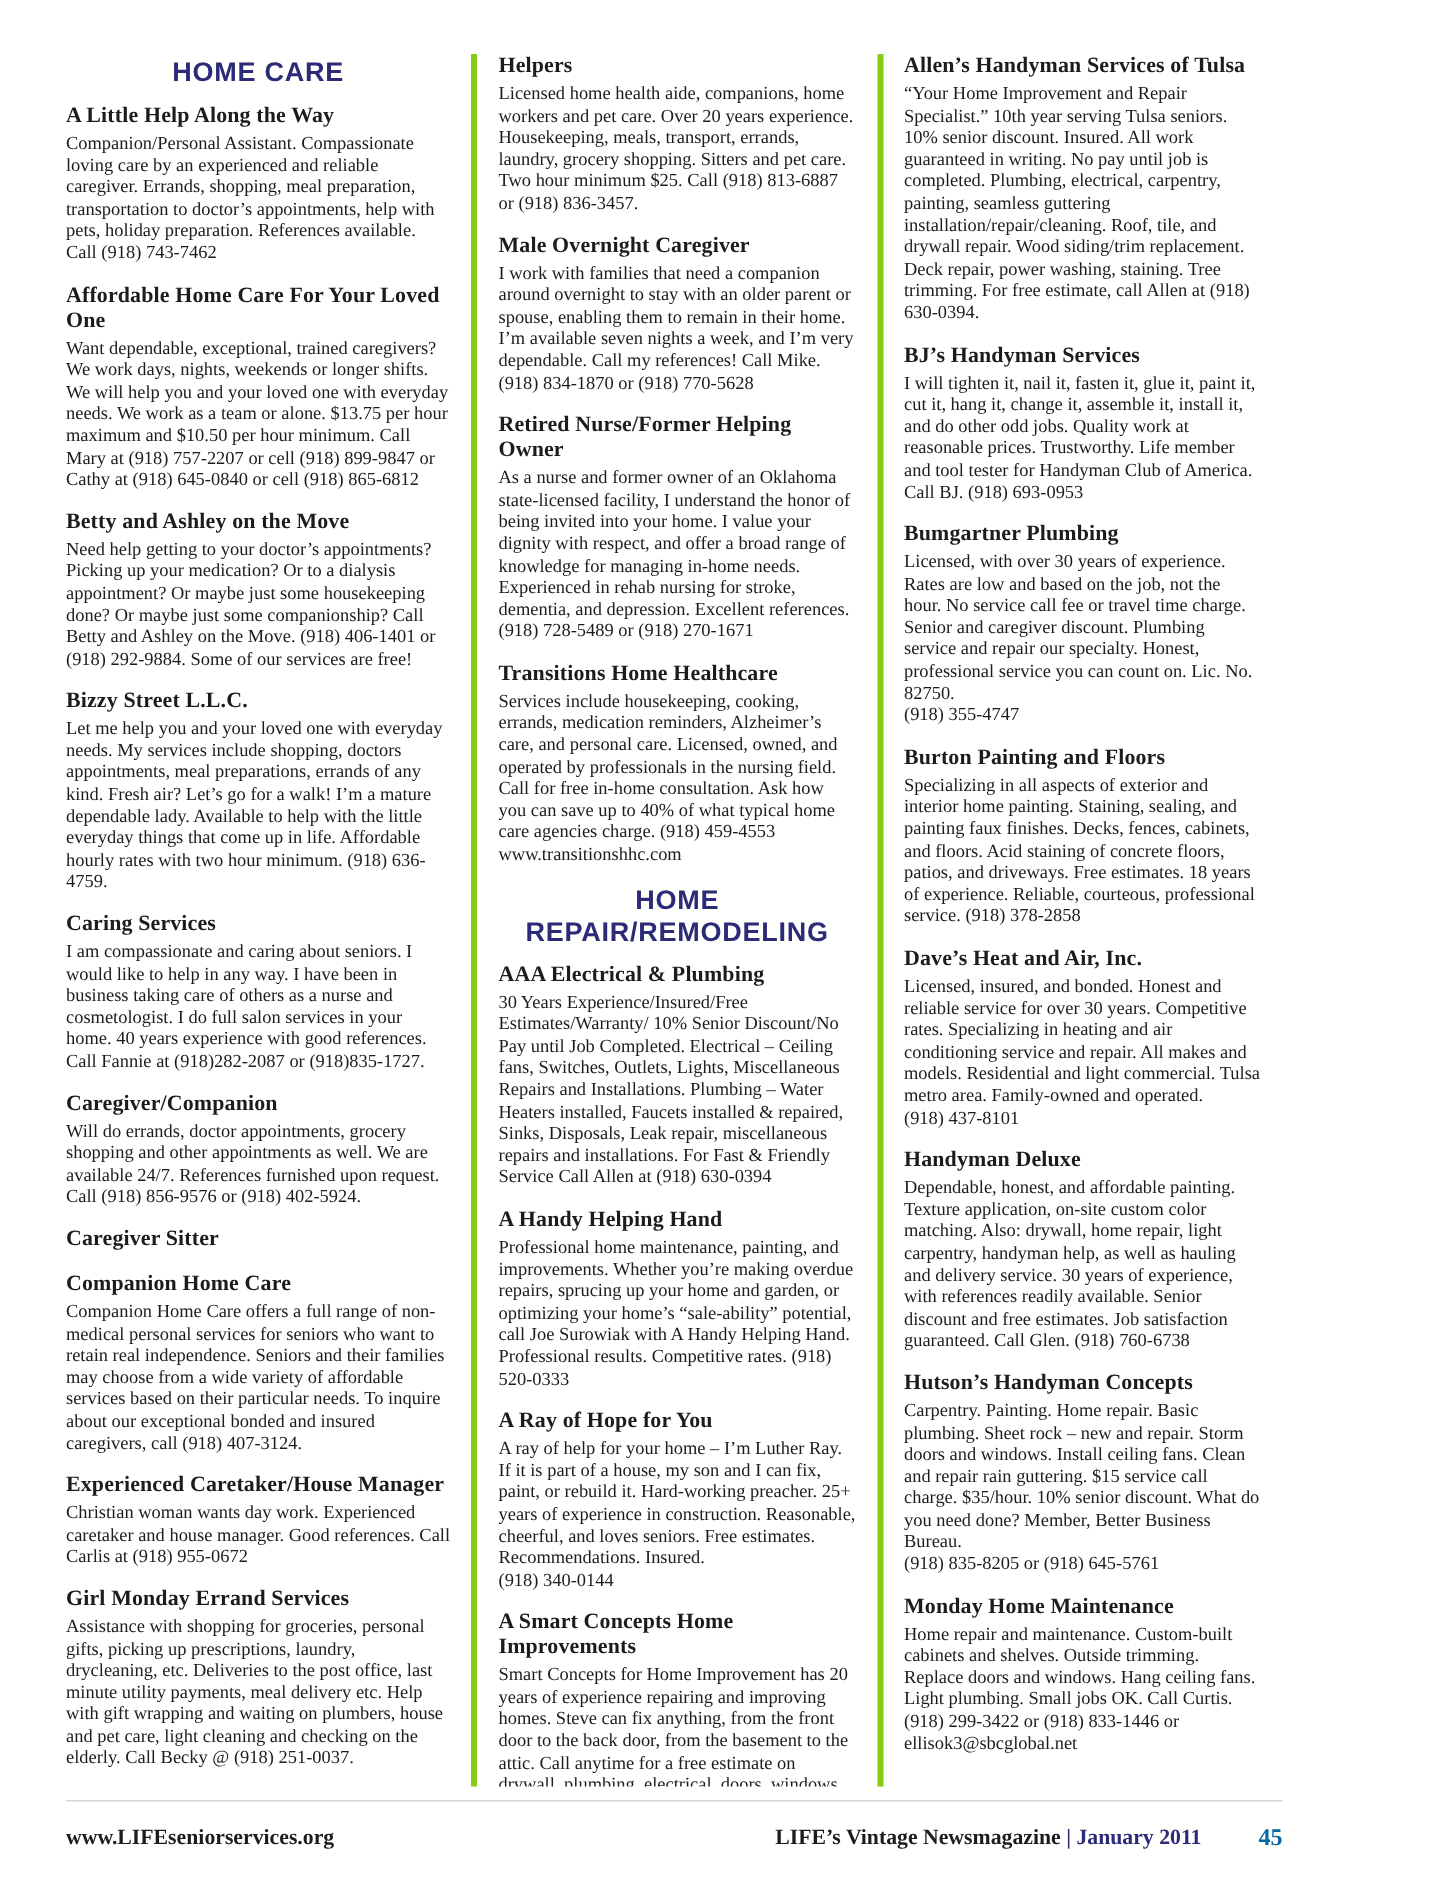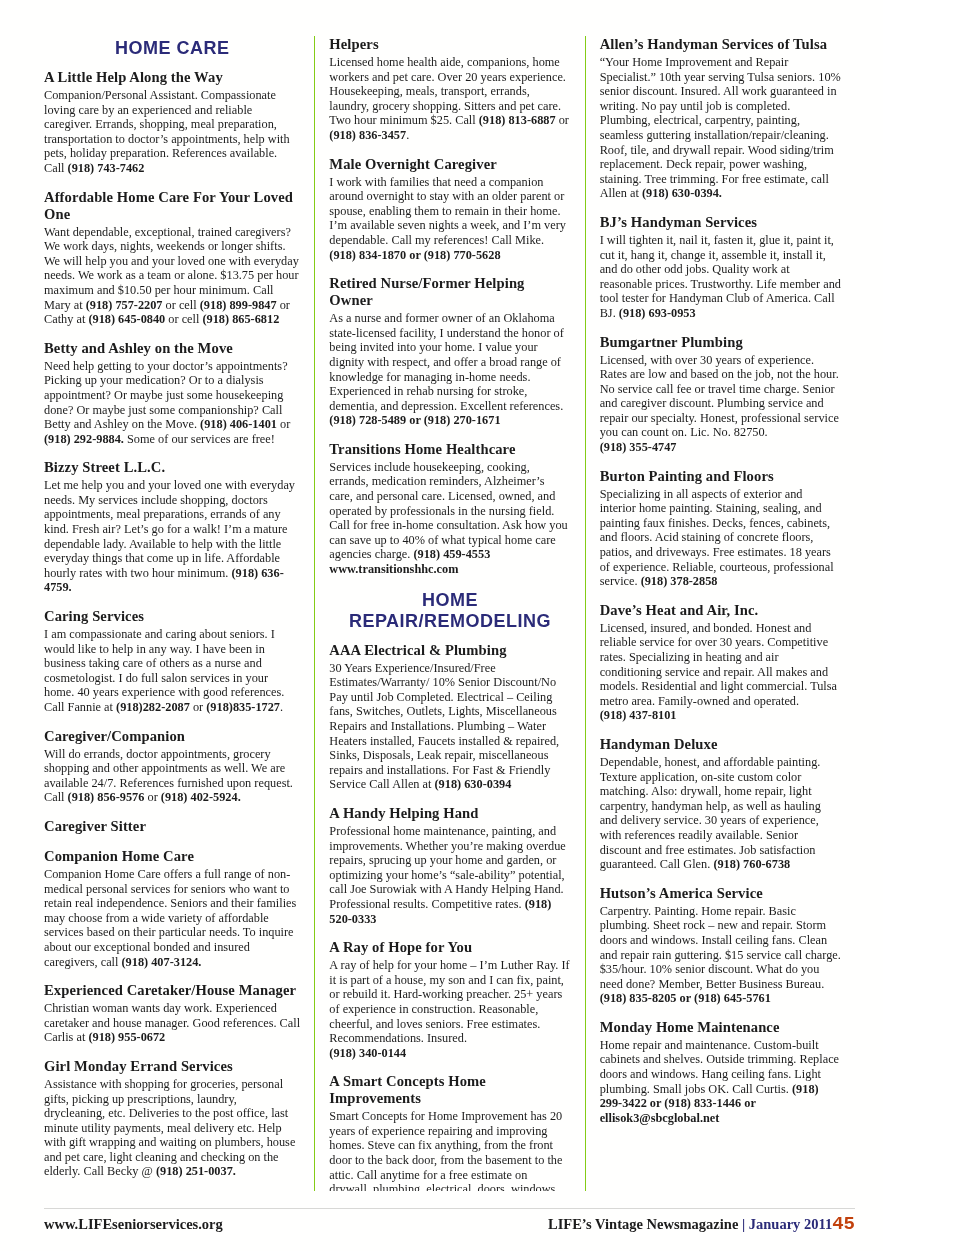--- a/index.html
+++ b/index.html
@@ -13,60 +13,60 @@
     overflow:hidden;
   }
   .columns {
     position:absolute;
     top:36px; left:44px; right:28px; bottom:60px;
     display:grid;
     grid-template-columns:1fr 1fr 1fr;
     column-gap:0;
   }
   .col { overflow:hidden; padding-right:14px; }
-  .col + .col { border-left:1px solid #84cc16; padding-left:14px; }
+  .col + .col { border-left:4px solid #84cc16; padding-left:14px; }
   .section-header {
     font-family:"Liberation Sans", sans-serif;
     font-size:18px;
     font-weight:bold;
     letter-spacing:.5px;
     color:#2b2b78;
     text-align:center;
     margin:2px 0 10px 0;
   }
   .entry { margin-bottom:13px; }
   .entry-title {
     font-size:14.6px;
     font-weight:bold;
     letter-spacing:.1px;
     margin-bottom:2px;
   }
   .entry-body {
     font-size:12.3px;
     line-height:14.6px;
   }
-  .entry-body b { font-weight:bold; }
+  .entry-body b { font-weight:normal; }
   .page-footer {
     position:absolute;
     left:44px; right:28px; bottom:16px;
     border-top:1px solid #d8d8d6;
-    padding-top:4px;
+    padding-top:16px;
     display:flex;
     align-items:baseline;
     justify-content:space-between;
     font-weight:bold;
     font-size:14.5px;
   }
-  .footer-right { display:flex; align-items:center; }
+  .footer-right { display:flex; align-items:flex-start; gap:38px; }
   .navy { color:#2b2b78; }
   .page-num {
-    font-size:19px;
+    font-size:16px;
     font-weight:600;
-    color:#c2410c;
-    font-family:Liberation Mono, monospace;
+    color:#0369a1;
+    font-family:Liberation Serif, serif;
   }
 </style>
 </head>
 <body>
 
 <div class="page">
   <main class="columns">
       <div class="col">
         <h2 class="section-header">HOME CARE</h2>
         <div class="entry">
@@ -167,21 +167,21 @@
         </div>
         <div class="entry">
           <h3 class="entry-title">Dave’s Heat and Air, Inc.</h3>
           <p class="entry-body"><span>Licensed, insured, and bonded. Honest and reliable service for over 30 years. Competitive rates. Specializing in heating and air conditioning service and repair. All makes and models. Residential and light commercial. Tulsa metro area. Family-owned and operated. </span><br><b>(918) 437-8101</b></p>
         </div>
         <div class="entry">
           <h3 class="entry-title">Handyman Deluxe</h3>
           <p class="entry-body"><span>Dependable, honest, and affordable painting. Texture application, on-site custom color matching. Also: drywall, home repair, light carpentry, handyman help, as well as hauling and delivery service. 30 years of experience, with references readily available. Senior discount and free estimates. Job satisfaction guaranteed. Call Glen. </span><b>(918) 760-6738</b></p>
         </div>
         <div class="entry">
-          <h3 class="entry-title">Hutson’s America Service</h3>
+          <h3 class="entry-title">Hutson’s Handyman Concepts</h3>
           <p class="entry-body"><span>Carpentry. Painting. Home repair. Basic plumbing. Sheet rock – new and repair. Storm doors and windows. Install ceiling fans. Clean and repair rain guttering. $15 service call charge. $35/hour. 10% senior discount. What do you need done? Member, Better Business Bureau. </span><br><b>(918) 835-8205 or (918) 645-5761</b></p>
         </div>
         <div class="entry">
           <h3 class="entry-title">Monday Home Maintenance</h3>
           <p class="entry-body"><span>Home repair and maintenance. Custom-built cabinets and shelves. Outside trimming. Replace doors and windows. Hang ceiling fans. Light plumbing. Small jobs OK. Call Curtis. </span><b>(918) 299-3422 or (918) 833-1446 or ellisok3@sbcglobal.net</b></p>
         </div>
       </div>
     </main>
 
   <footer class="page-footer">

